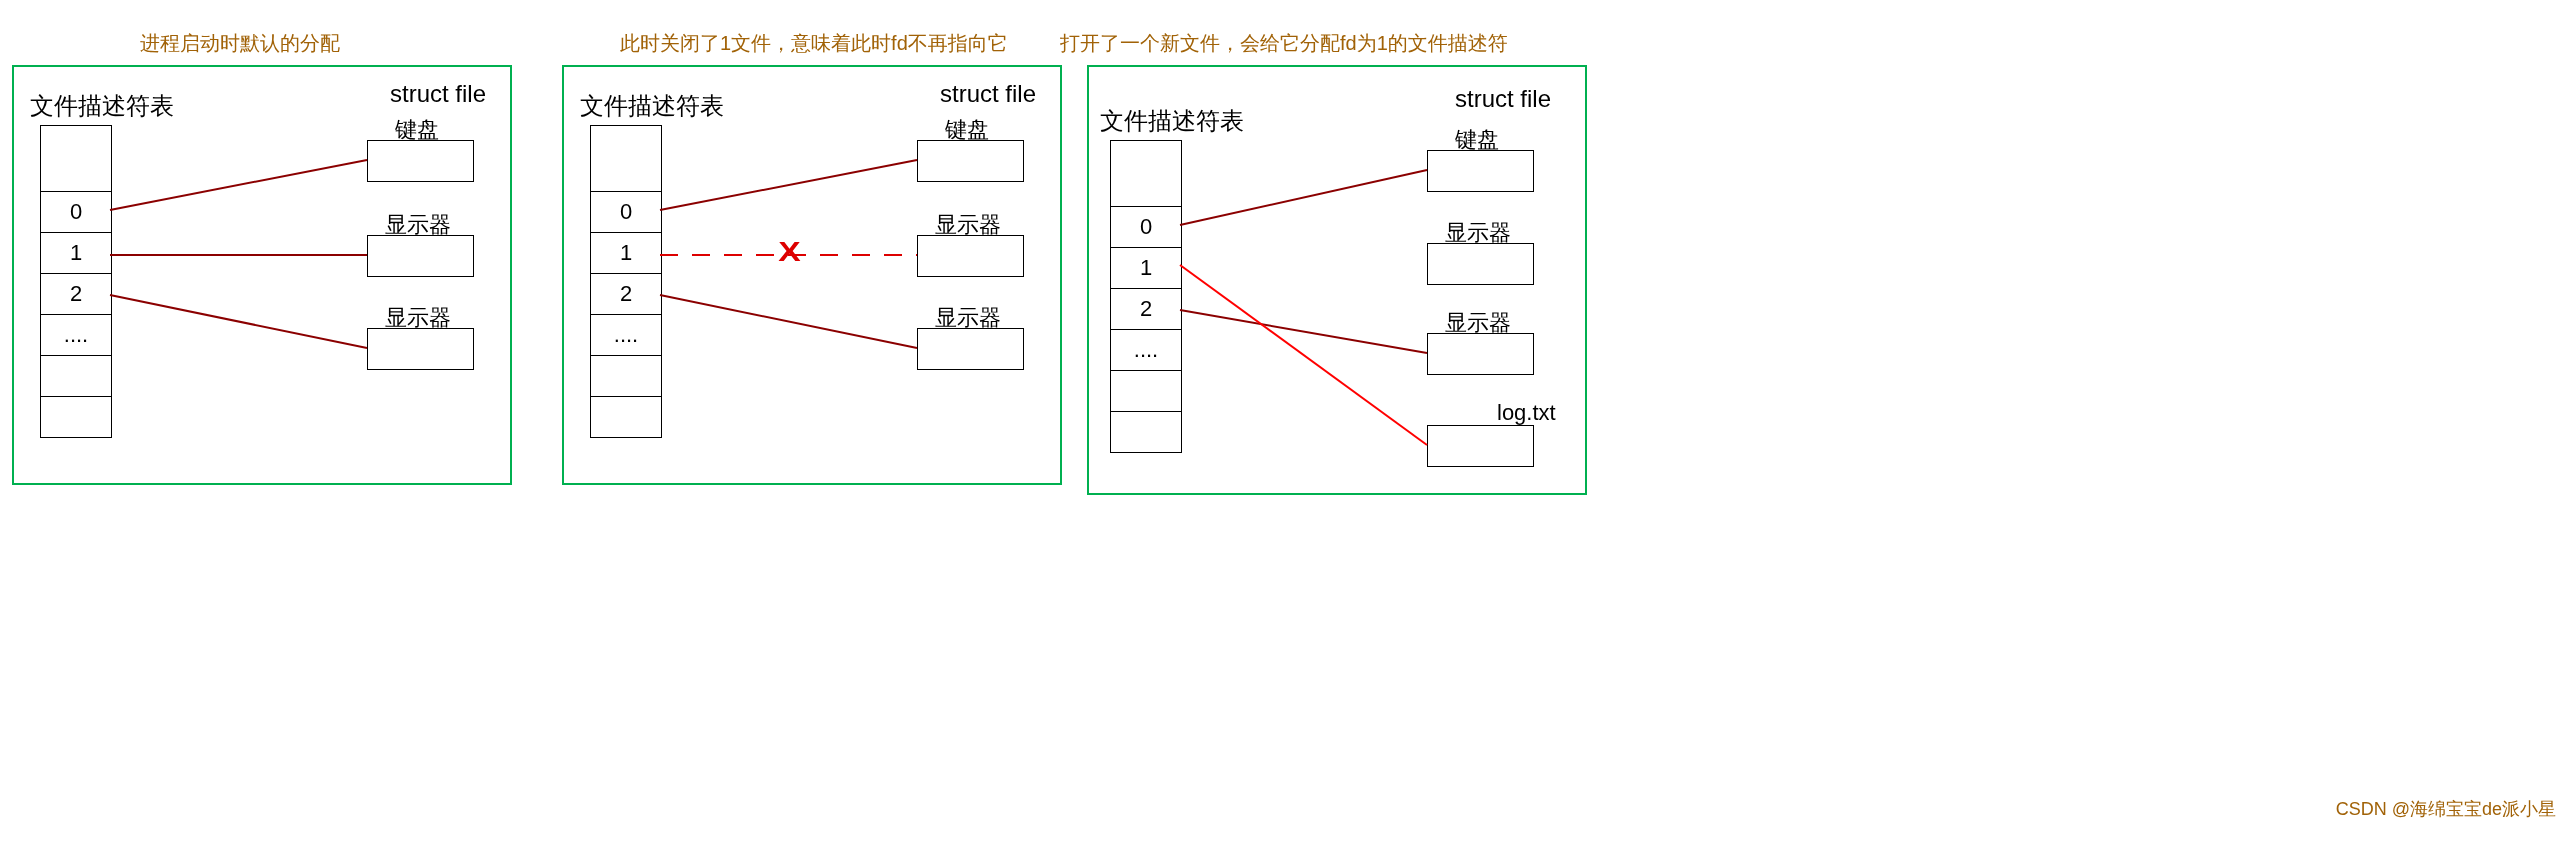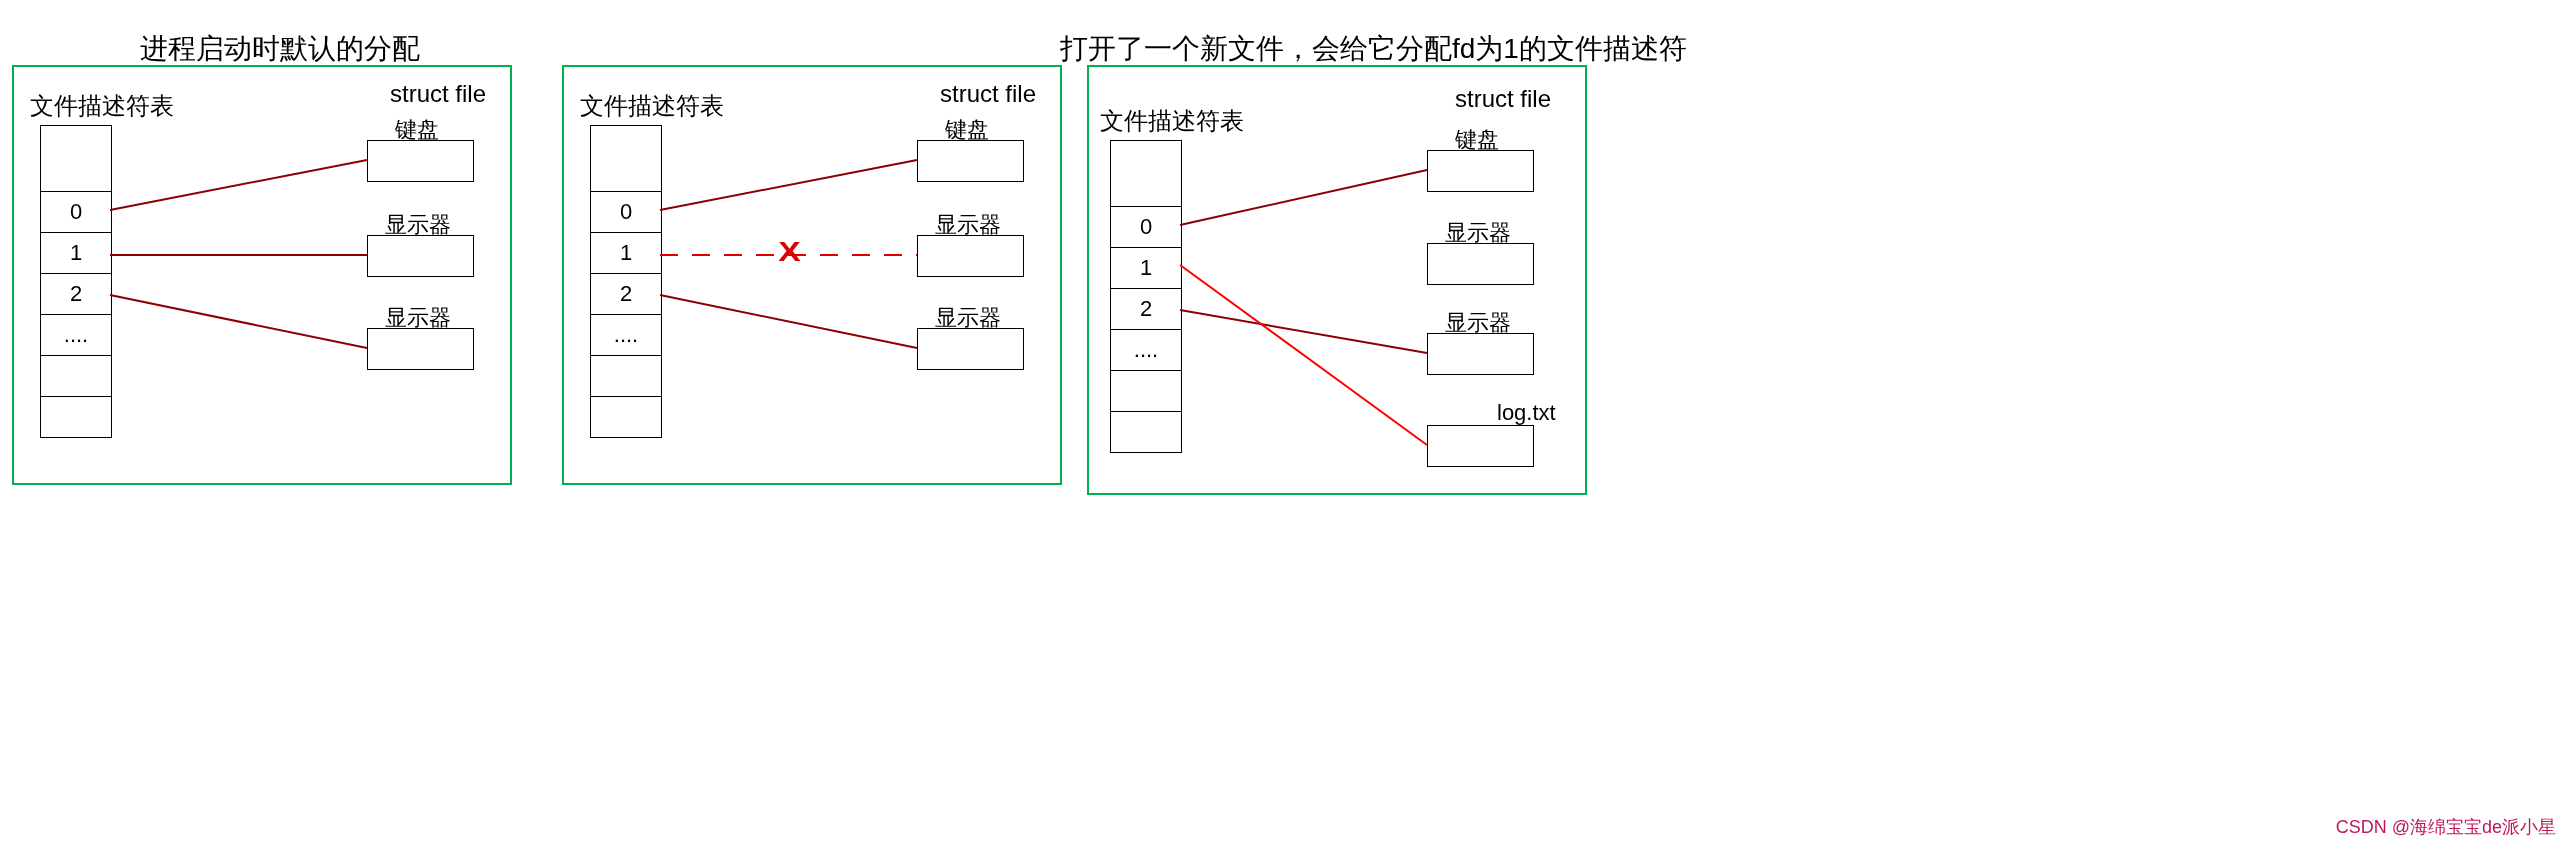--- a/index.html
+++ b/index.html
@@ -1,27 +1,27 @@
 <!DOCTYPE html>
 <html><head>
 <meta charset="utf-8">
 <style>
 html,body{margin:0;padding:0;background:#fff;font-family:"Microsoft YaHei","PingFang SC",sans-serif}
 .wrap{position:relative;width:2576px;height:849px}
 .panel{position:absolute;border:2px solid #00b050;box-sizing:border-box}
-.title{position:absolute;color:#000000;font-size:28px;white-space:nowrap}
+.title{position:absolute;color:#a16207;font-size:20px;white-space:nowrap}
 .label{position:absolute;color:#000;font-size:24px;white-space:nowrap}
 .fd-table{position:absolute;border:1px solid #000;width:70px;display:flex;flex-direction:column}
 .fd-top{height:65px;border-bottom:1px solid #000}
 .fd-cell{height:40px;border-bottom:1px solid #000;display:flex;align-items:center;justify-content:center;font-size:22px}
 .fd-cell:last-child{border-bottom:none}
 .file-box{position:absolute;border:1px solid #000;width:105px;height:40px}
 .file-label{position:absolute;font-size:22px;white-space:nowrap}
 svg{position:absolute;top:0;left:0;pointer-events:none}
-.watermark{position:absolute;right:20px;bottom:10px;color:#be185d;font-size:18px}
+.watermark{position:absolute;right:20px;bottom:28px;color:#a16207;font-size:18px}
 .x-mark{position:absolute;color:#d00;font-size:28px;font-weight:bold;transform:scaleX(1.2)}
 </style>
 </head>
 <body>
 
 <div class="wrap">
 
   <div class="title" style="left:140px;top:30px">进程启动时默认的分配</div>
   <div class="panel" style="left:12px;top:65px;width:500px;height:420px"></div>
   <div class="label" style="left:30px;top:90px">文件描述符表</div>
@@ -40,20 +40,21 @@
   <div class="file-label" style="left:385px;top:210px">显示器</div>
   <div class="file-box" style="left:367px;top:235px"></div>
   <div class="file-label" style="left:385px;top:303px">显示器</div>
   <div class="file-box" style="left:367px;top:328px"></div>
   <svg width="2576" height="849">
     <line x1="110" y1="210" x2="367" y2="160" stroke="#8b0000" stroke-width="2"></line>
     <line x1="110" y1="255" x2="367" y2="255" stroke="#8b0000" stroke-width="2"></line>
     <line x1="110" y1="295" x2="367" y2="348" stroke="#8b0000" stroke-width="2"></line>
   </svg>
 
+  <div class="title" style="left:620px;top:30px">此时关闭了1文件，意味着此时fd不再指向它</div>
   <div class="panel" style="left:562px;top:65px;width:500px;height:420px"></div>
   <div class="label" style="left:580px;top:90px">文件描述符表</div>
   <div class="label" style="left:940px;top:80px">struct file</div>
   <div class="fd-table" style="left:590px;top:125px">
     <div class="fd-top"></div>
     <div class="fd-cell">0</div>
     <div class="fd-cell">1</div>
     <div class="fd-cell">2</div>
     <div class="fd-cell">....</div>
     <div class="fd-cell"></div>

